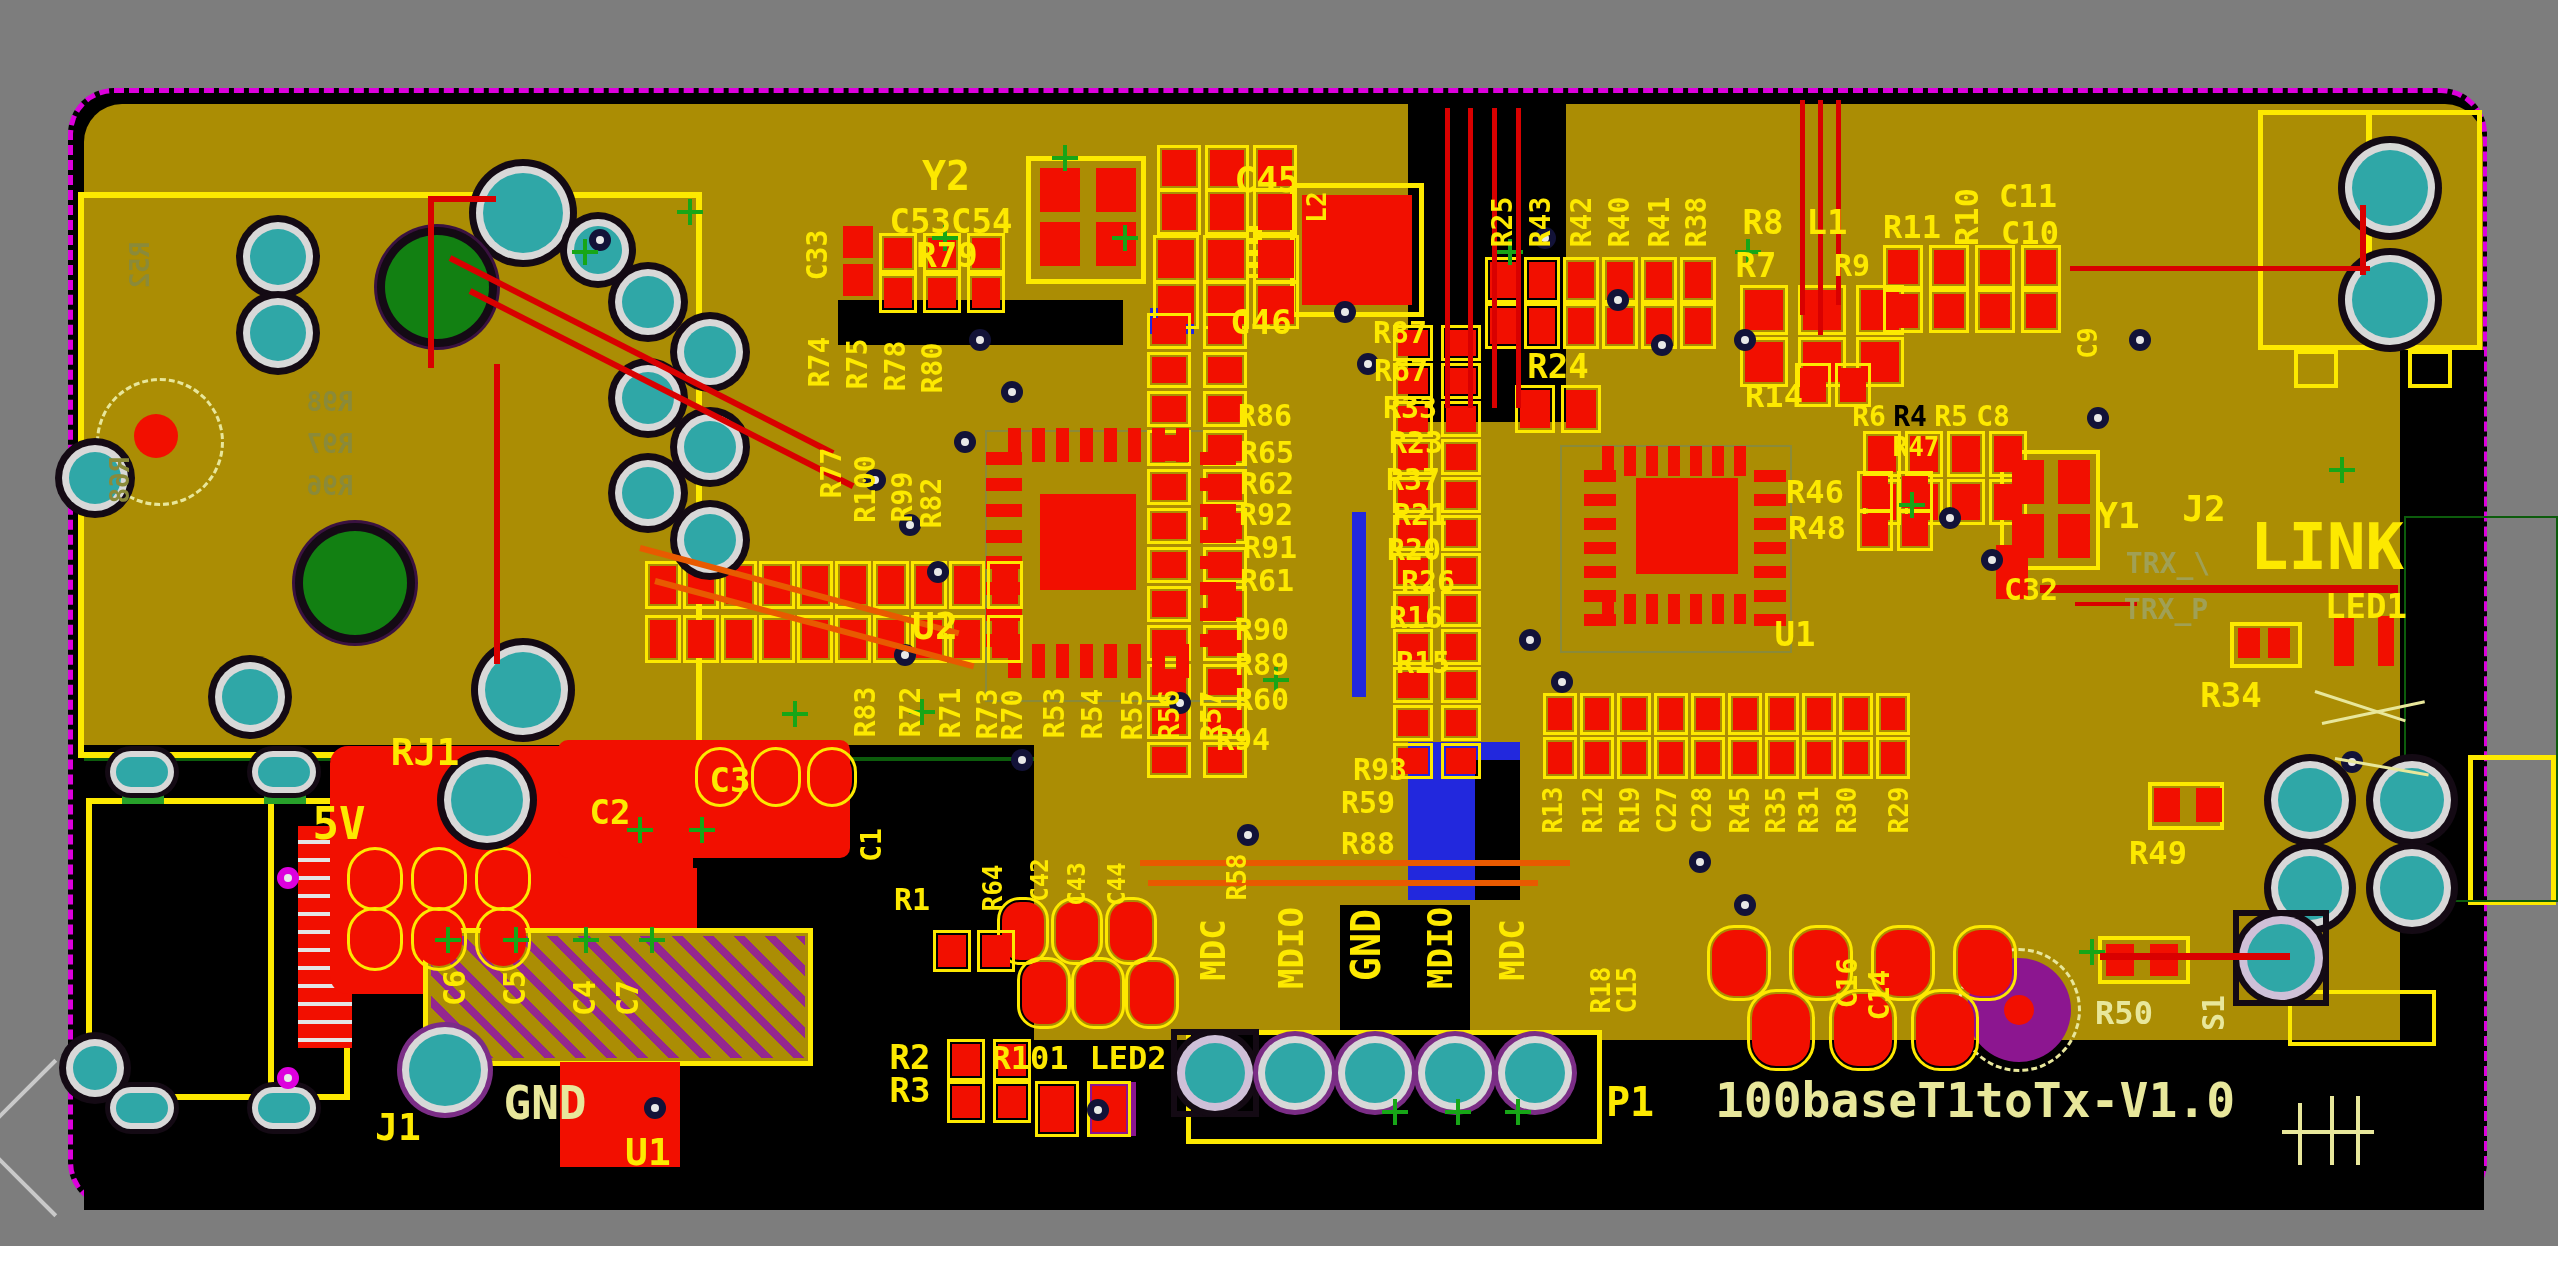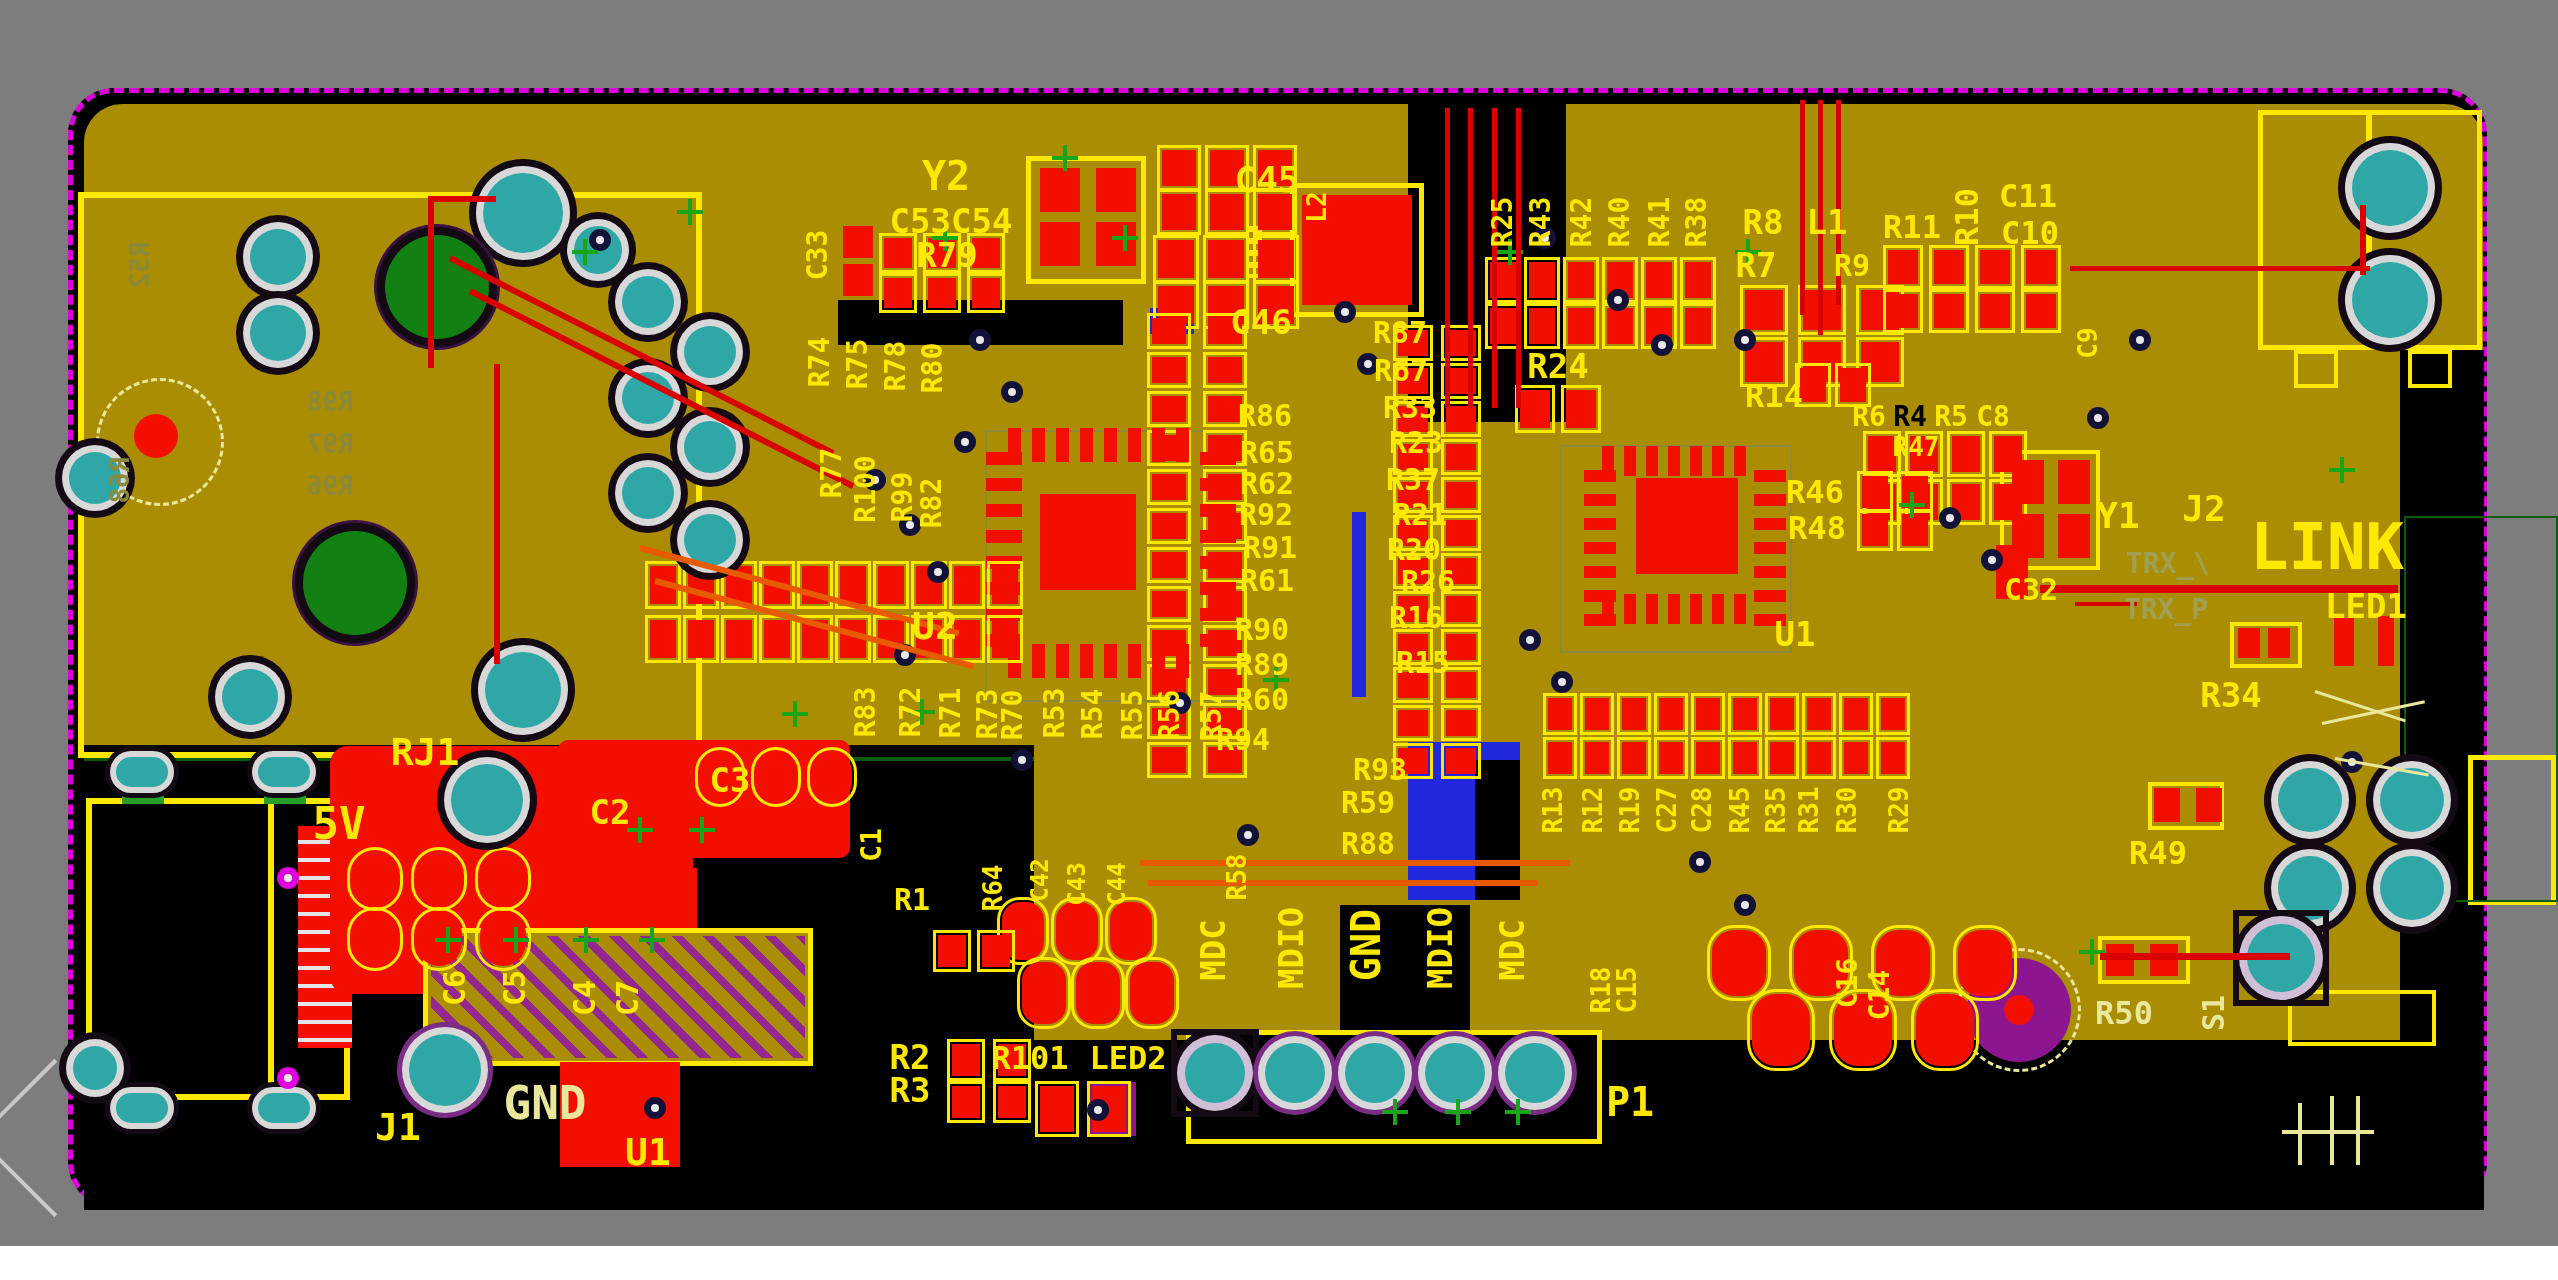--- a/index.html
+++ b/index.html
@@ -834,20 +834,21 @@
     <div class="lb" style="left: 993px; top: 888px; font-size: 26px; color: rgb(253, 233, 0); transform: translate(-50%, -50%) rotate(-90deg);">R64</div>
     <div class="lb" style="left: 912px; top: 900px; font-size: 30px; color: rgb(253, 233, 0); transform: translate(-50%, -50%) rotate(0deg);">R1</div>
     <div class="lb" style="left: 1040px; top: 880px; font-size: 24px; color: rgb(253, 233, 0); transform: translate(-50%, -50%) rotate(-90deg);">C42</div>
     <div class="lb" style="left: 1077px; top: 884px; font-size: 24px; color: rgb(253, 233, 0); transform: translate(-50%, -50%) rotate(-90deg);">C43</div>
     <div class="lb" style="left: 1117px; top: 884px; font-size: 24px; color: rgb(253, 233, 0); transform: translate(-50%, -50%) rotate(-90deg);">C44</div>
     <div class="lb" style="left: 910px; top: 1057px; font-size: 34px; color: rgb(253, 233, 0); transform: translate(-50%, -50%) rotate(0deg);">R2</div>
     <div class="lb" style="left: 910px; top: 1090px; font-size: 34px; color: rgb(253, 233, 0); transform: translate(-50%, -50%) rotate(0deg);">R3</div>
     <div class="lb" style="left: 1030px; top: 1058px; font-size: 32px; color: rgb(253, 233, 0); transform: translate(-50%, -50%) rotate(0deg);">R101</div>
     <div class="lb" style="left: 1128px; top: 1058px; font-size: 32px; color: rgb(253, 233, 0); transform: translate(-50%, -50%) rotate(0deg);">LED2</div>
     <div class="lb" style="left: 1630px; top: 1102px; font-size: 40px; color: rgb(253, 233, 0); transform: translate(-50%, -50%) rotate(0deg);">P1</div>
+    <div class="lb" style="left: 1975px; top: 1100px; font-size: 48px; color: rgb(232, 231, 155); transform: translate(-50%, -50%) rotate(0deg);">100baseT1toTx-V1.0</div>
     <div class="lb" style="left: 1848px; top: 983px; font-size: 28px; color: rgb(253, 233, 0); transform: translate(-50%, -50%) rotate(-90deg);">C16</div>
     <div class="lb" style="left: 1880px; top: 995px; font-size: 28px; color: rgb(253, 233, 0); transform: translate(-50%, -50%) rotate(-90deg);">C14</div>
     <div class="lb" style="left: 2124px; top: 1013px; font-size: 32px; color: rgb(232, 231, 155); transform: translate(-50%, -50%) rotate(0deg);">R50</div>
     <div class="lb" style="left: 2214px; top: 1013px; font-size: 30px; color: rgb(232, 231, 155); transform: translate(-50%, -50%) rotate(-90deg);">S1</div>
     <div class="lb" style="left: 2158px; top: 853px; font-size: 32px; color: rgb(253, 233, 0); transform: translate(-50%, -50%) rotate(0deg);">R49</div>
     <div class="lb" style="left: 2231px; top: 695px; font-size: 34px; color: rgb(253, 233, 0); transform: translate(-50%, -50%) rotate(0deg);">R34</div>
     <div class="lb" style="left: 2366px; top: 606px; font-size: 34px; color: rgb(253, 233, 0); transform: translate(-50%, -50%) rotate(0deg);">LED1</div>
     <div class="lb" style="left: 2327px; top: 547px; font-size: 64px; color: rgb(253, 233, 0); transform: translate(-50%, -50%) rotate(0deg);">LINK</div>
     <div class="lb" style="left: 2168px; top: 564px; font-size: 28px; color: rgb(160, 160, 85); transform: translate(-50%, -50%) rotate(0deg);">TRX_\</div>
     <div class="lb" style="left: 2166px; top: 610px; font-size: 28px; color: rgb(160, 160, 85); transform: translate(-50%, -50%) rotate(0deg);">TRX_P</div>

